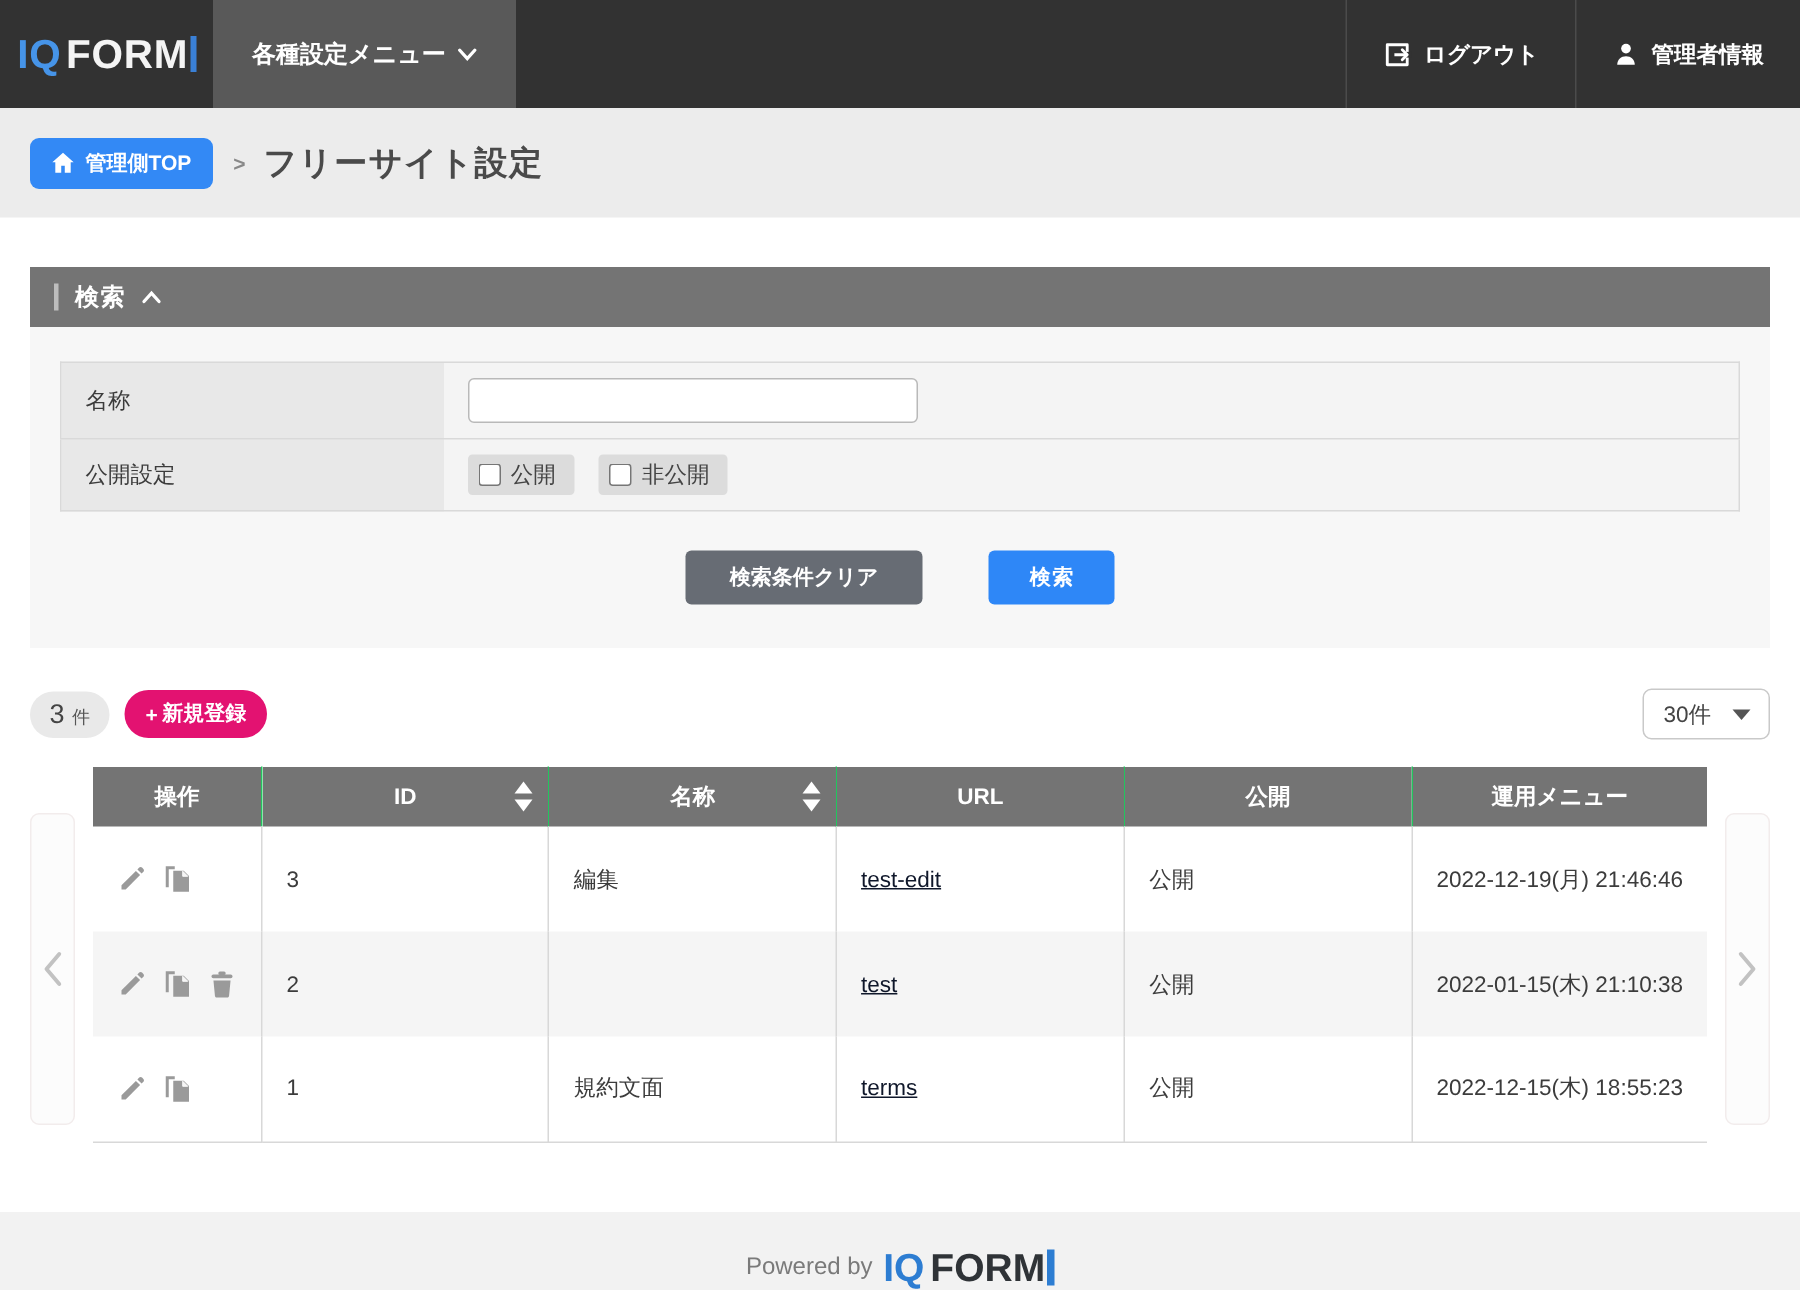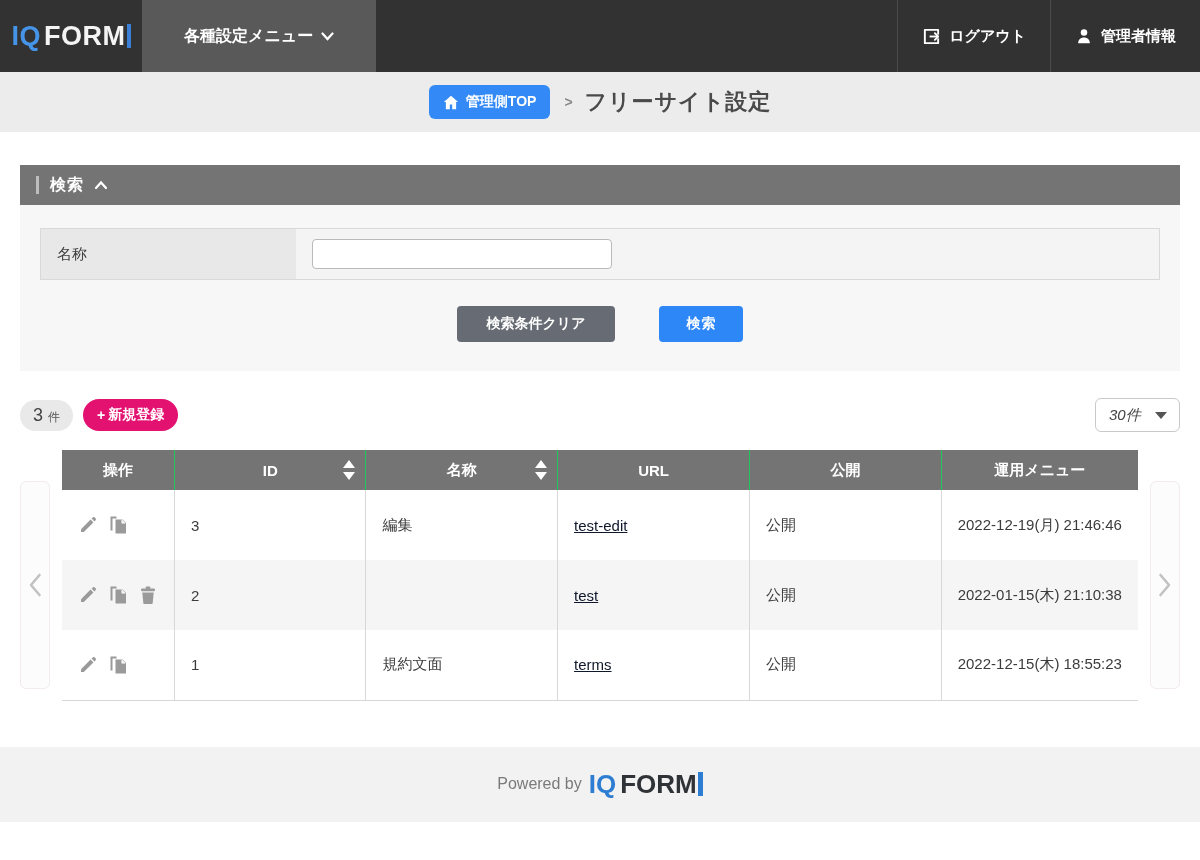--- a/index.html
+++ b/index.html
@@ -5,29 +5,29 @@
   * { margin:0; padding:0; box-sizing:border-box; }
   html,body { width:1200px; background:#fff; font-family:"Liberation Sans","DejaVu Sans",sans-serif; color:#333; }
 
   
   .nav { height:72px; background:#323232; display:flex; align-items:stretch; }
   .nav-logo { width:142px; display:flex; align-items:center; justify-content:center; cursor:pointer; }
   .logo-text { font-size:27px; font-weight:bold; letter-spacing:.5px; display:flex; align-items:center; }
   .logo-iq { color:#4694e8; }
   .logo-form { color:#f4f4f4; margin-left:3px; }
   .logo-bar { display:inline-block; width:4px; height:24px; background:#3a80d6; margin-left:1px; }
-  .nav-menu { display:flex; align-items:center; gap:8px; padding:0 42px; color:#fff; font-weight:bold; font-size:16px; cursor:pointer; }
+  .nav-menu { display:flex; align-items:center; gap:8px; padding:0 26px; color:#fff; font-weight:bold; font-size:16px; cursor:pointer; }
   .nav-menu.active { background:#595959; }
   .nav-menu.secondary { background:#3c3c3c; border-right:1px solid #4b4b4b; }
   .nav-right { margin-left:auto; display:flex; align-items:stretch; }
   .nav-right-item { display:flex; align-items:center; gap:8px; padding:0 24px; color:#fff; font-weight:bold; font-size:15px; border-left:1px solid #4b4b4b; cursor:pointer; }
   .icon-svg { display:inline-block; vertical-align:middle; }
 
   
-  .breadcrumb-band { height:60px; background:#ececec; display:flex; align-items:center; padding:0 20px;justify-content:center; }
+  .breadcrumb-band { height:73px; background:#ececec; display:flex; align-items:center; padding:0 20px; }
   .home-btn { background:#3389f5; color:#fff; font-weight:bold; font-size:14px; border:none; border-radius:6px; height:34px; padding:0 14px; display:flex; align-items:center; gap:7px; cursor:pointer; }
   .crumb-sep { color:#888; font-size:14px; margin:0 12px 0 14px; font-weight:bold; }
   .page-title { font-size:22px; font-weight:bold; color:#4a4a4a; letter-spacing:1px; }
 
   
   .search-section { margin:33px 20px 0; }
   .search-header { height:40px; background:#747474; color:#fff; display:flex; align-items:center; padding-left:16px; cursor:pointer; }
   .accent-bar { width:3px; height:18px; background:#bdbdbd; margin-right:11px; }
   .search-header-label { font-size:16px; font-weight:bold; letter-spacing:1px; }
   .chev { width:14px; height:14px; margin-left:10px; }
@@ -44,21 +44,21 @@
   .btn { border:none; border-radius:4px; font-family:inherit; font-weight:bold; font-size:14px; color:#fff; cursor:pointer; }
   .btn-clear { background:#676c74; padding:9px 30px; }
   .btn-search { background:#2e87f7; padding:9px 27px; letter-spacing:1px; }
 
   
   .list-bar { margin:27px 20px 18px; display:flex; align-items:center; }
   .count-pill { background:#e9e9e9; border-radius:17px; padding:5px 13px; display:flex; align-items:baseline; gap:5px; }
   .count-num { font-size:18px; color:#444; }
   .count-unit { font-size:12px; color:#555; }
   .btn-new { background:#e31271; border-radius:17px; padding:7px 14px; margin-left:10px; display:flex; align-items:center; gap:3px; font-size:14px; }
-  .page-size { margin-left:auto; width:85px; height:34px; background:#fff; border:1px solid #c9c9c9; border-radius:6px; display:flex; align-items:center; justify-content:space-between; padding:0 12px 0 13px; font-size:15px; color:#444; cursor:pointer;font-style:italic; }
+  .page-size { margin-left:auto; width:85px; height:34px; background:#fff; border:1px solid #c9c9c9; border-radius:6px; display:flex; align-items:center; justify-content:space-between; padding:0 12px 0 13px; font-size:15px; color:#444; cursor:pointer; }
   .caret-down-dark { width:0; height:0; border-left:6px solid transparent; border-right:6px solid transparent; border-top:7px solid #555; }
 
   
   .table-area { margin:0 20px; display:flex; }
   .side-arrow { width:30px; height:208px; margin-top:31px; background:#fcfcfc; border:1px solid #f2ecec; border-radius:6px; display:flex; align-items:center; justify-content:center; cursor:pointer; flex:none; }
   .data-table { flex:1; margin:0 12px; border-collapse:collapse; }
   .data-table th { background:#747474; color:#fff; font-size:15px; font-weight:bold; height:40px; text-align:center; border-right:1px solid #22c55e; position:relative; cursor:pointer; }
   .data-table th:last-child { border-right:none; }
   .data-table td { height:70px; font-size:15px; color:#3c3c3c; padding:0 16px; border-right:1px solid #d8d8d8; vertical-align:middle; }
   .data-table td:last-child { border-right:none; }
@@ -137,20 +137,33 @@
         <polyline points="2,8 7,2.5 12,8" fill="none" stroke="#fff" stroke-width="2.2" stroke-linecap="round"></polyline>
       </svg>
   </div>
   <div class="search-body">
     <table class="form-table">
       <tbody>
         <tr>
           <td class="cell-label">名称</td>
           <td class="cell-value">
             <input class="text-input" type="text" value="" style="">
+          </td>
+        </tr>
+        <tr>
+          <td class="cell-label">公開設定</td>
+          <td class="cell-value">
+            <label class="chip">
+              <input type="checkbox" style="">
+              <span>公開</span>
+            </label>
+            <label class="chip">
+              <input type="checkbox" style="">
+              <span>非公開</span>
+            </label>
           </td>
         </tr>
       </tbody>
     </table>
     <div class="search-actions">
       <button class="btn btn-clear">検索条件クリア</button>
       <button class="btn btn-search">検索</button>
     </div>
   </div>
 </section>

